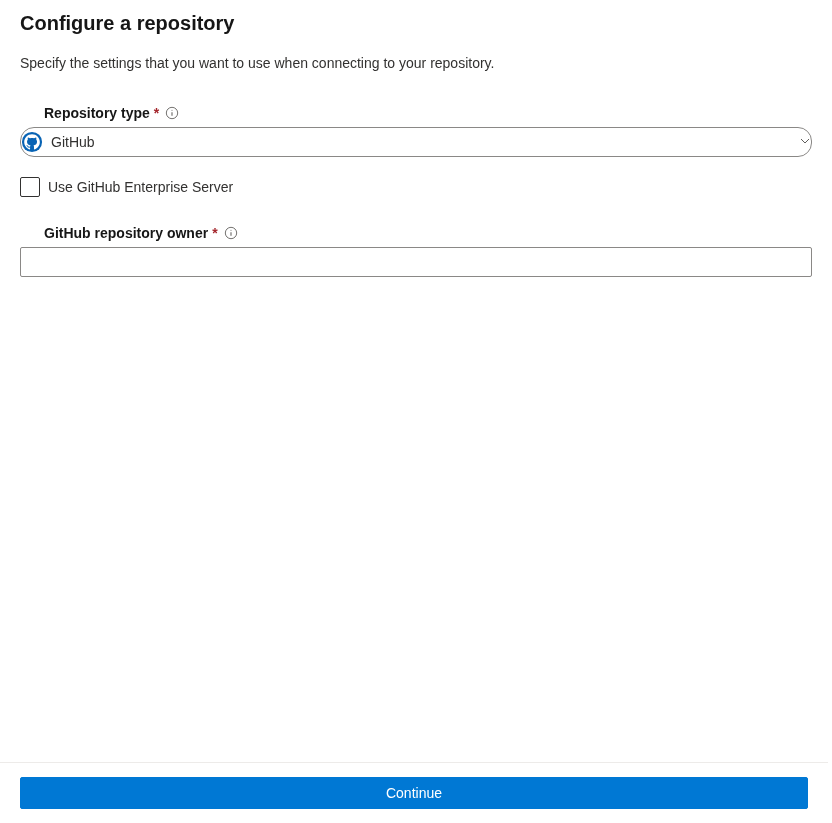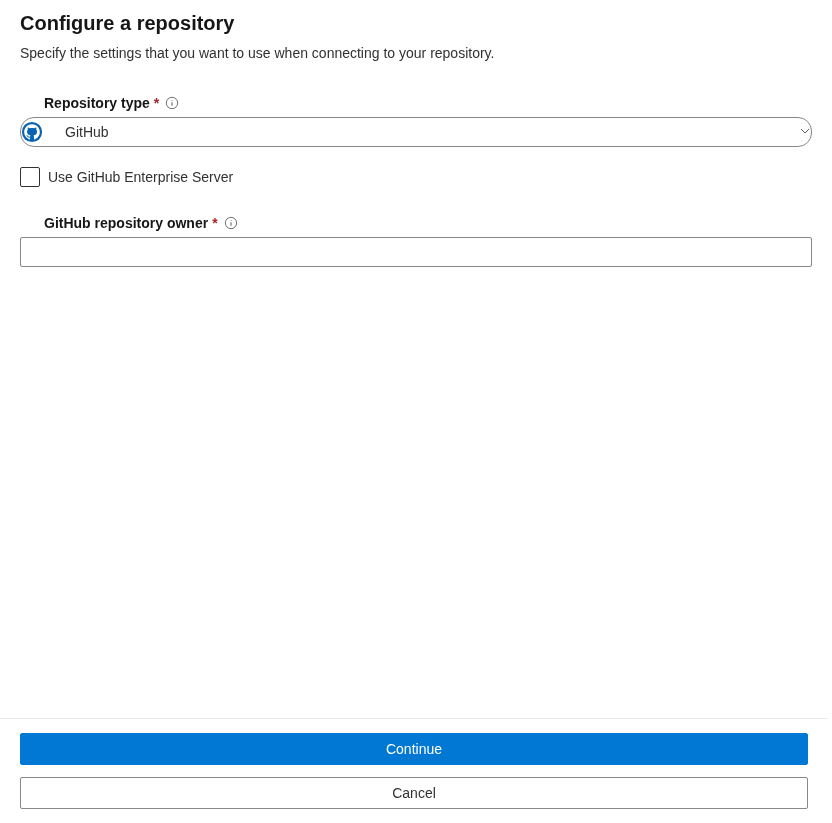--- a/index.html
+++ b/index.html
@@ -16,21 +16,21 @@
       height: 823px;
       position: relative;
     }
     .container {
       padding: 12px 20px 0 20px;
     }
     h1.page-title {
       font-size: 20px;
       font-weight: 600;
       color: #161616;
-      margin-bottom: 10px;
+      margin-bottom: 20px;
     }
     p.page-subtitle {
       font-size: 14px;
       color: #323130;
       margin-bottom: 34px;
     }
     .field-group {
       margin-bottom: 20px;
     }
     .field-label-row {
@@ -66,21 +66,20 @@
       width: 100%;
       height: 30px;
       border: 1px solid #8a8886;
       border-radius: 14px;
       background: #ffffff;
       display: flex;
       align-items: center;
       padding: 0 0;
       cursor: pointer;
       position: relative;
-      gap: 14px;
     }
     .dropdown-icon {
       width: 22px;
       height: 22px;
       display: inline-flex;
       align-items: center;
       justify-content: center;
       margin-right: 8px;
     }
     .dropdown-value {
@@ -207,14 +206,13 @@
         </svg>
       </span>
     </div>
     <input type="text" class="text-input" value="" style="">
   </div>
 
 </div>
 
 <div class="footer">
   <button class="btn btn-primary">Continue</button>
-  <button class="btn btn-secondary">Cancel</button>
 </div>
 
 </body></html>

